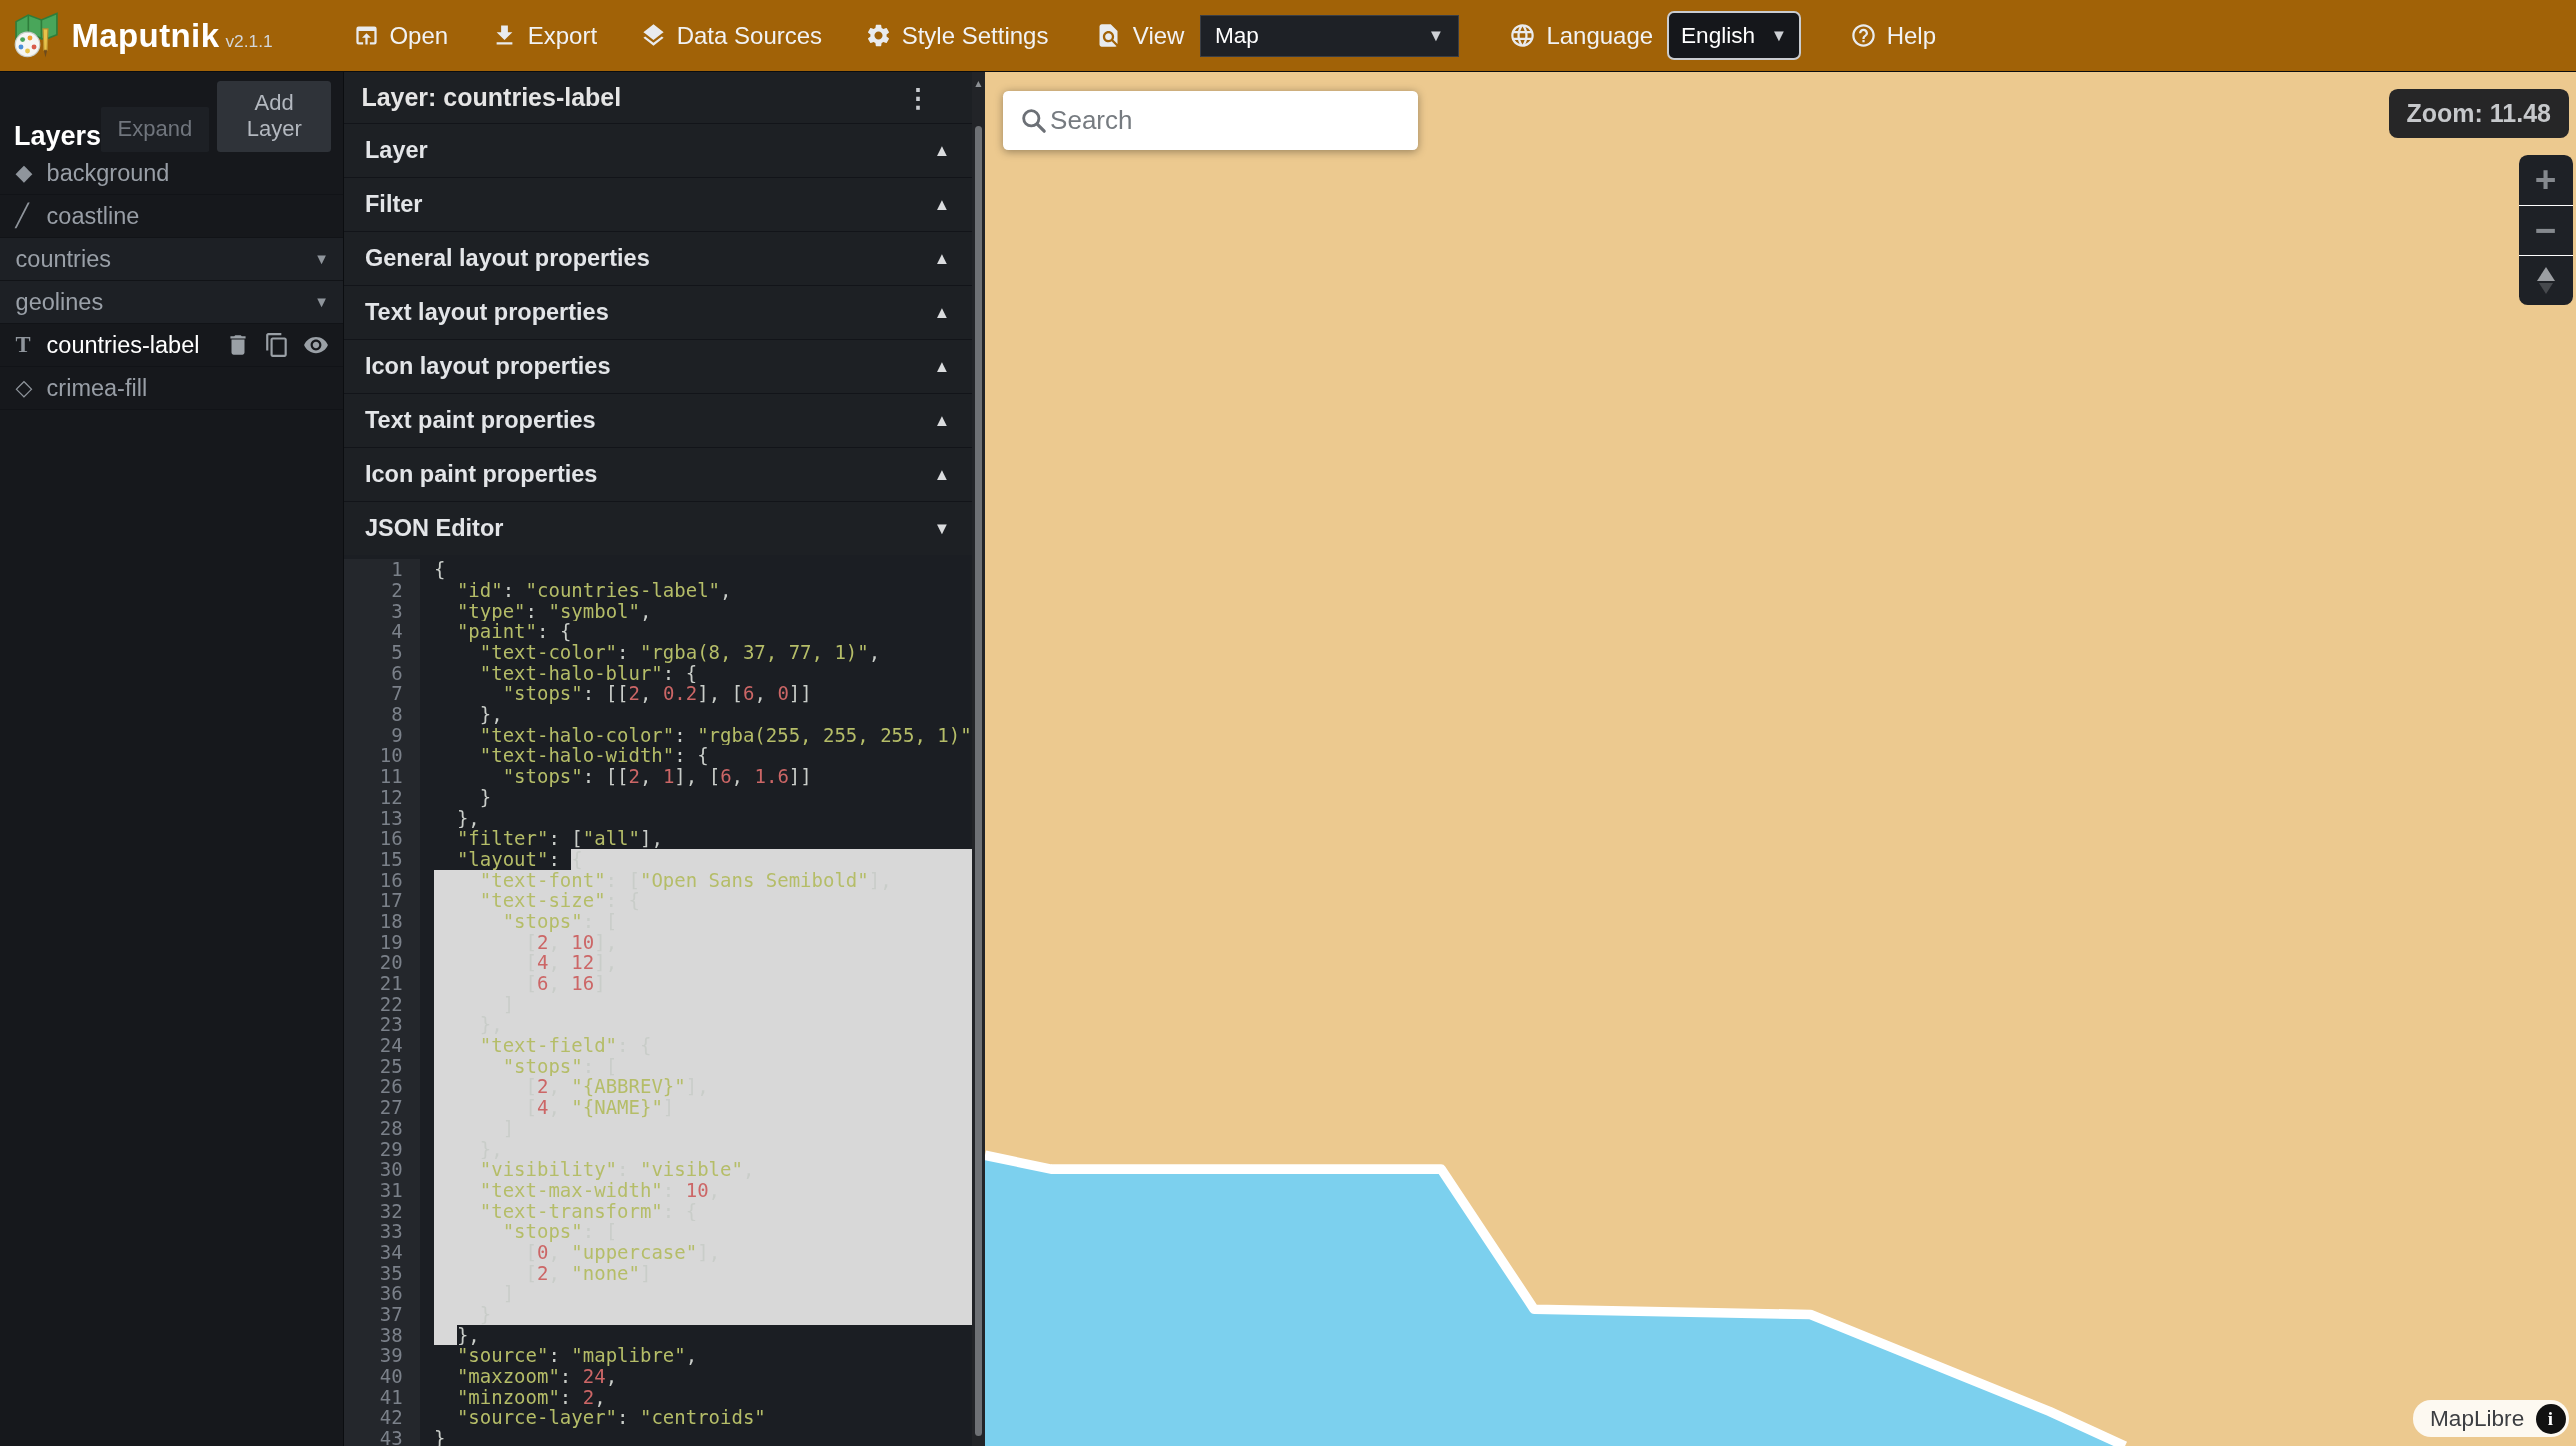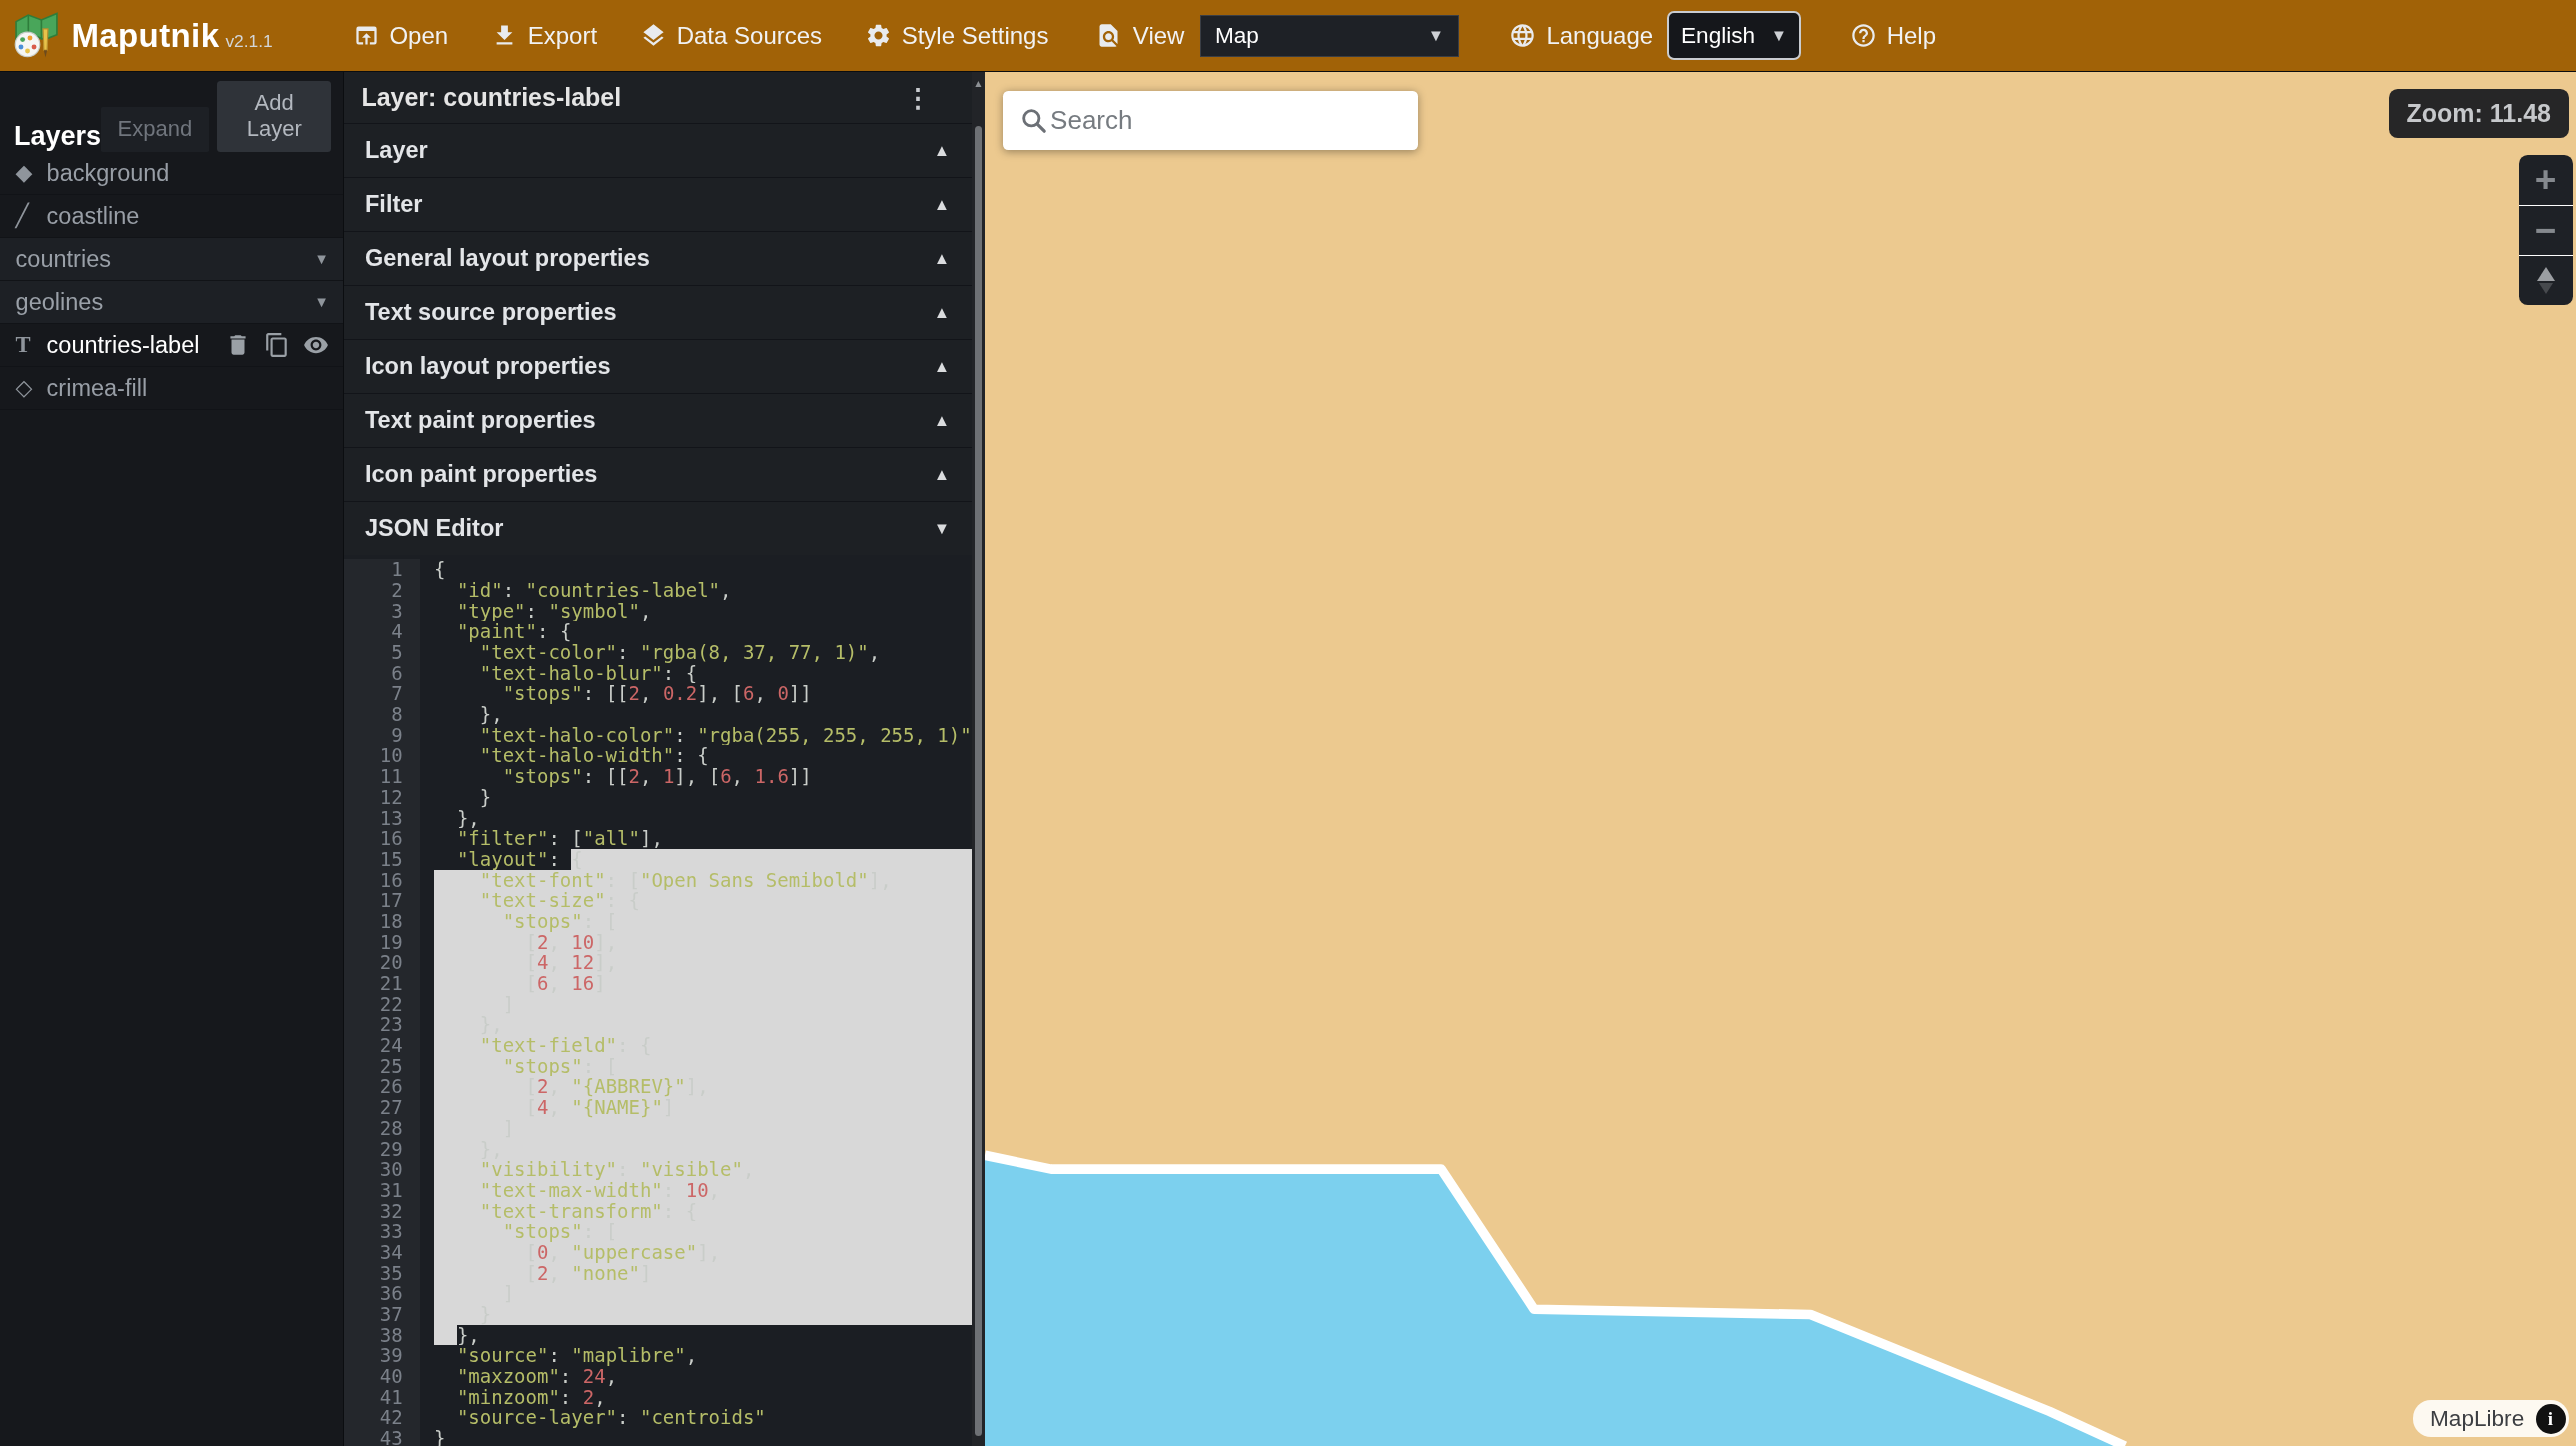--- a/index.html
+++ b/index.html
@@ -232,21 +232,21 @@
           </div>
           <div class="section">
             <span class="sec-label">Filter</span>
             <span class="sec-chevron">▲</span>
           </div>
           <div class="section">
             <span class="sec-label">General layout properties</span>
             <span class="sec-chevron">▲</span>
           </div>
           <div class="section">
-            <span class="sec-label">Text source properties</span>
+            <span class="sec-label">Text layout properties</span>
             <span class="sec-chevron">▲</span>
           </div>
           <div class="section">
             <span class="sec-label">Icon layout properties</span>
             <span class="sec-chevron">▲</span>
           </div>
           <div class="section">
             <span class="sec-label">Text paint properties</span>
             <span class="sec-chevron">▲</span>
           </div>

